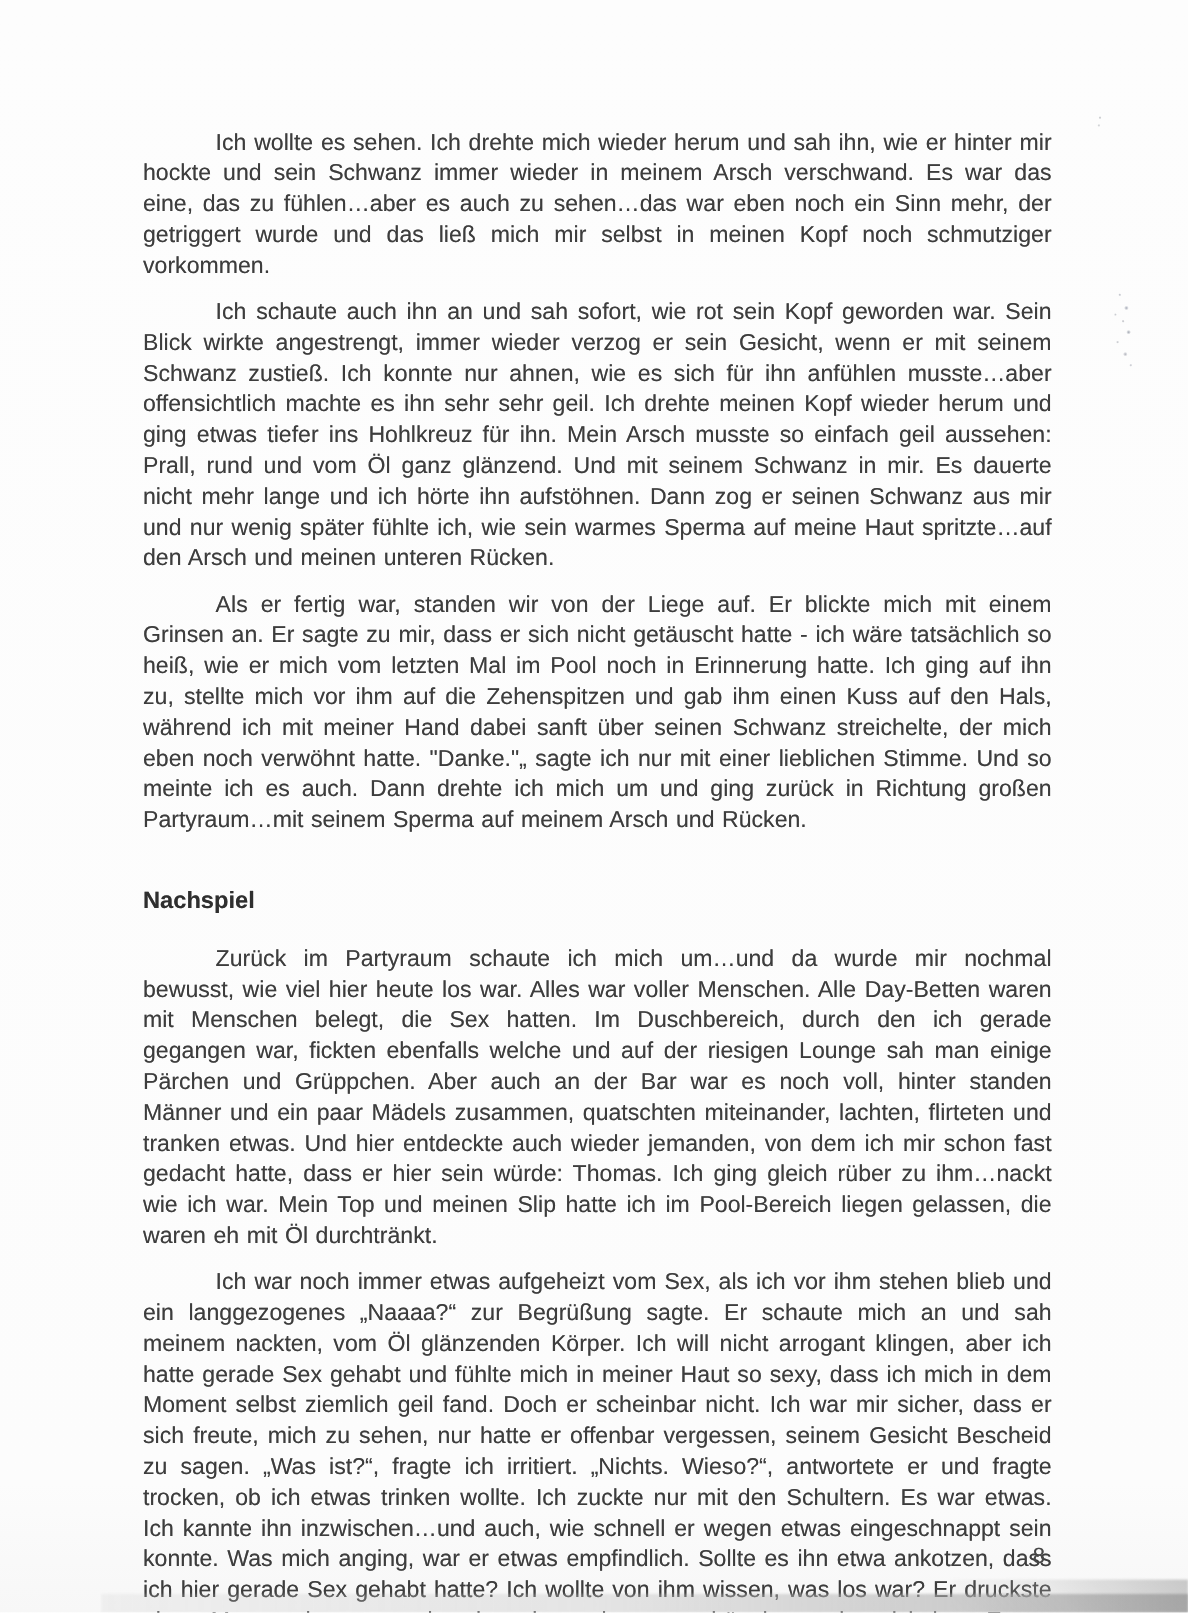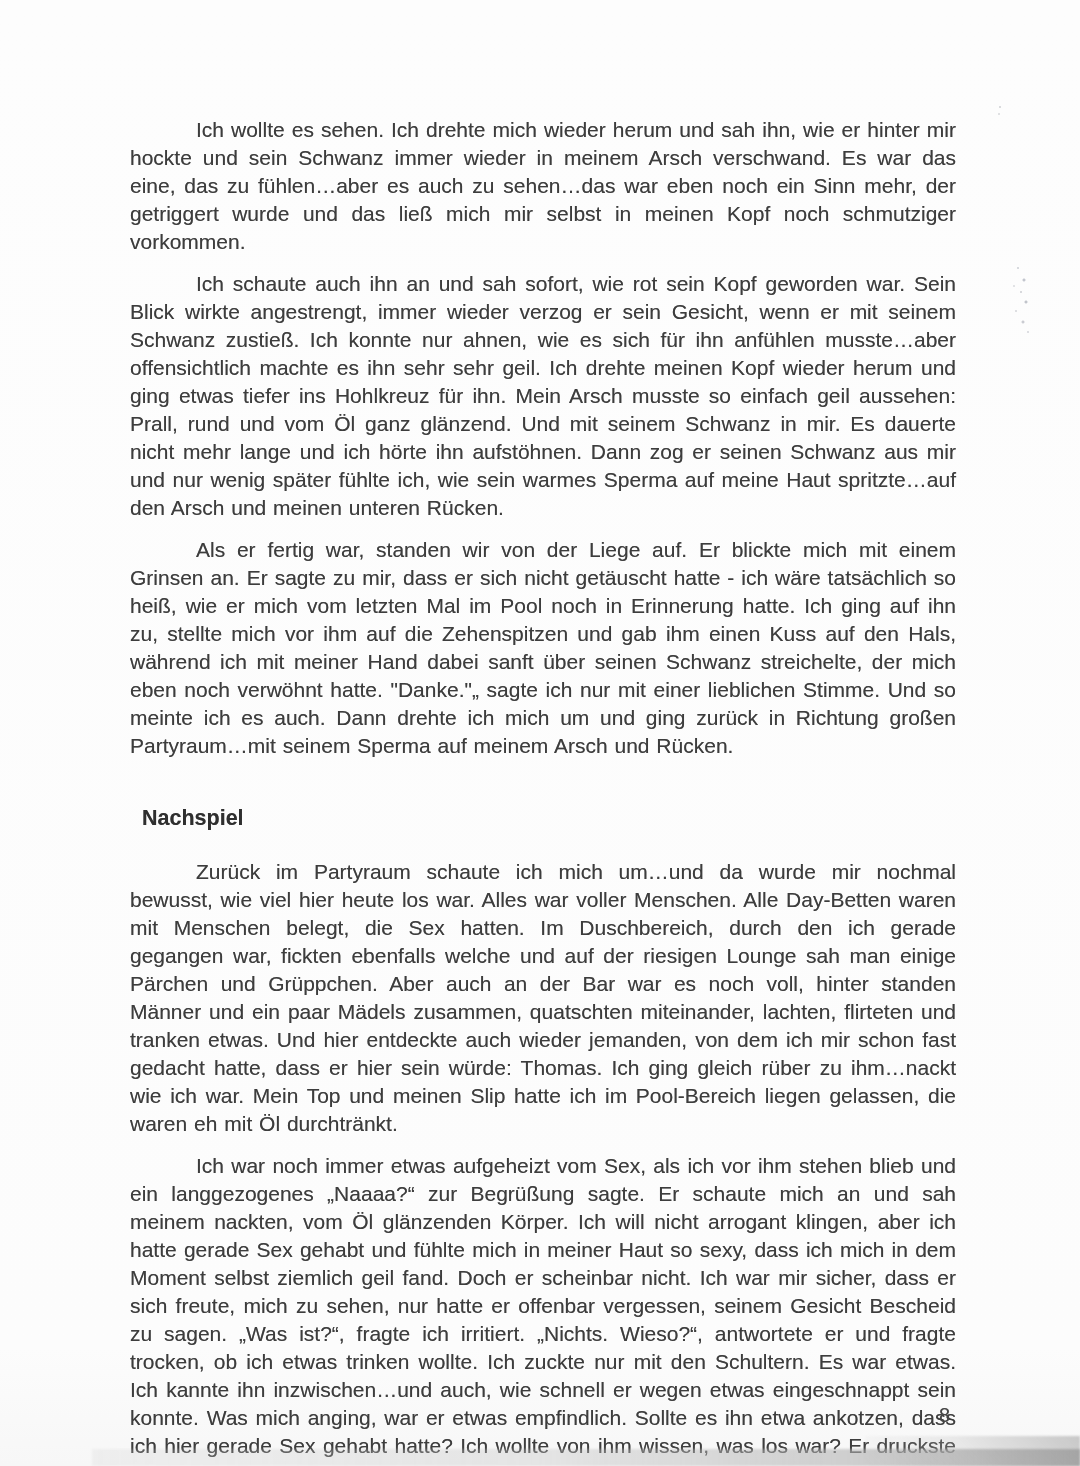--- a/index.html
+++ b/index.html
@@ -29,21 +29,21 @@
     margin: 0 0 14px 0;
     font-size: 21px;
     line-height: 28px;
     text-align: justify;
     text-indent: 66px;
     color: #3d3d3d;
     text-shadow: 0 0 0.5px rgba(60,60,60,0.55); 
     word-spacing: 1px;
   }
   .section-heading {
-    margin: 44px 0 26px 12px;
+    margin: 44px 0 26px 0;
     font-size: 21.5px;
     line-height: 28px;
     font-weight: bold;
     color: #2f2f2f;
     text-shadow: 0 0 0.5px rgba(40,40,40,0.5);
   }
   .page-number {
     position: absolute;
     top: 1404px;
     right: 130px;

